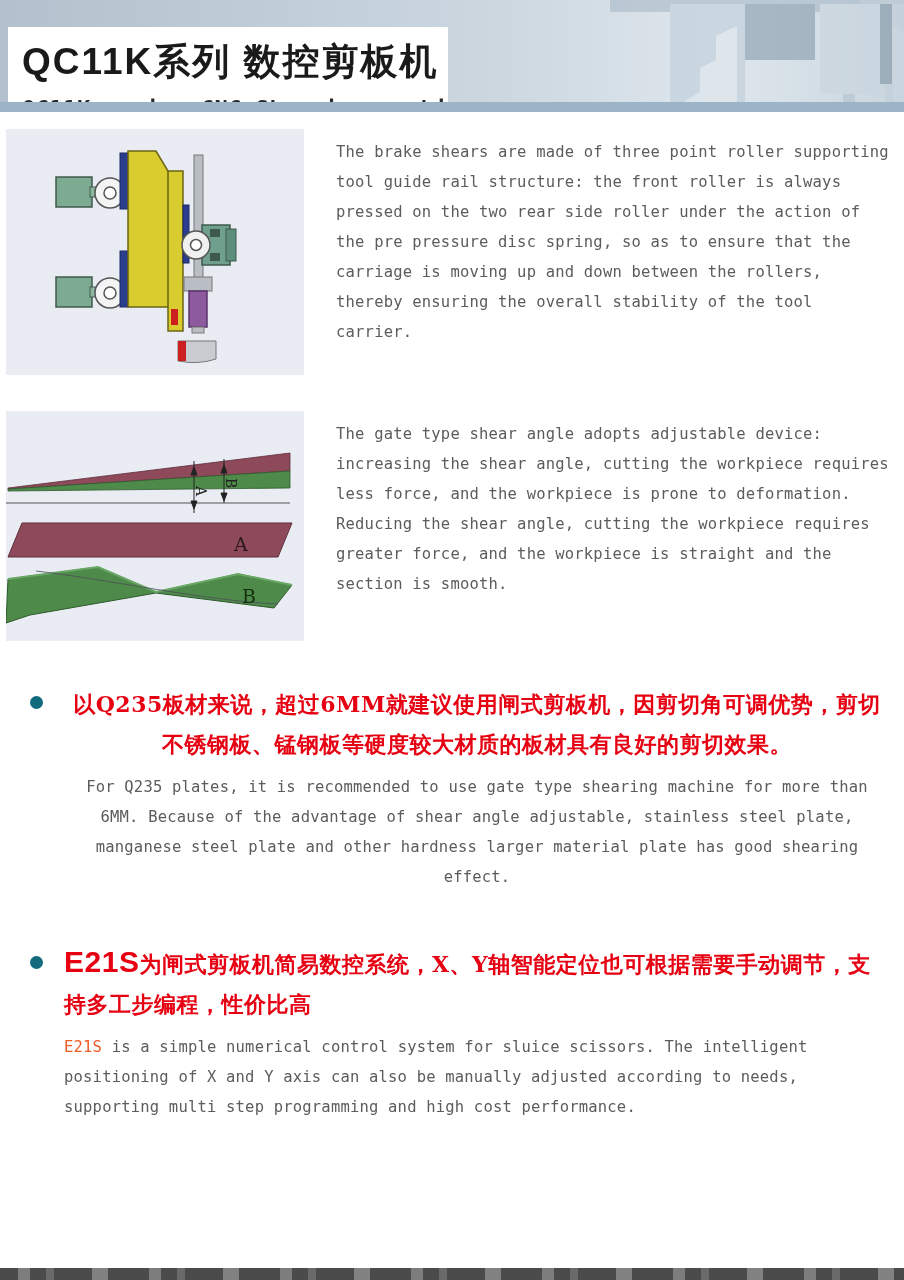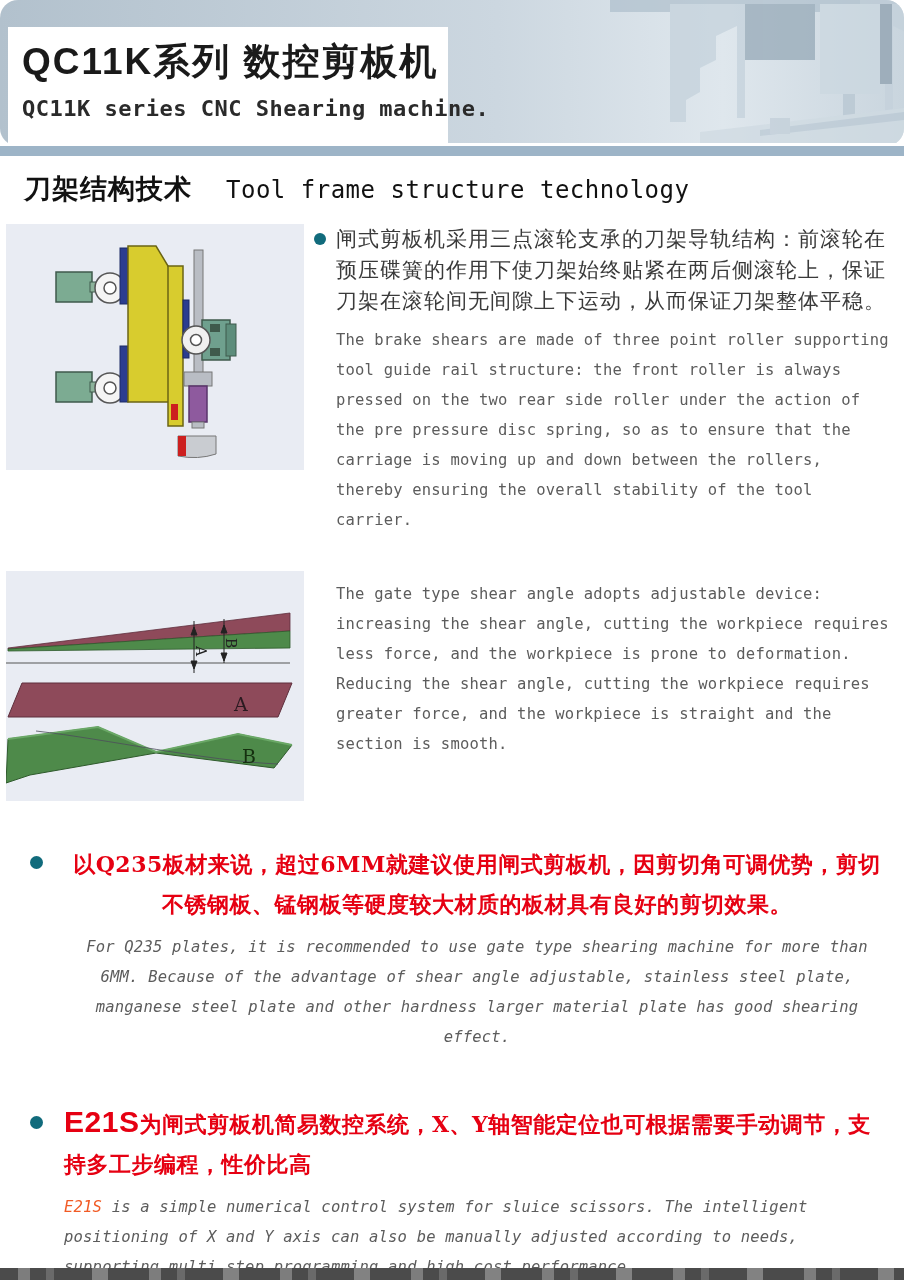--- a/index.html
+++ b/index.html
@@ -1,21 +1,21 @@
 <!DOCTYPE html>
 <html><head>
 <meta charset="utf-8">
 <style>
   * { margin:0; padding:0; box-sizing:border-box; }
   html,body { width:904px; }
   body { font-family:"Liberation Sans", sans-serif; background:#ffffff; }
   .page { position:relative; width:904px; height:1280px; overflow:hidden; background:#ffffff; }
 
   
-  .header { position:relative; width:904px; height:146px; overflow:hidden;border-radius:18px; }
+  .header { position:relative; width:904px; height:102px; overflow:hidden; }
   .header svg.photo { position:absolute; inset:0; display:block; }
   .title-box { position:absolute; left:8px; top:27px; width:440px; height:116px;
                background:#ffffff; padding:10px 0 0 14px; }
   .title-main { font-size:37px; font-weight:bold; color:#1a1a1a; letter-spacing:2px;
                 font-family:"Liberation Sans", sans-serif; white-space:nowrap; }
   .title-sub  { margin-top:9px; font-size:22px; font-weight:bold; color:#2a2a2a;
                 font-family:"DejaVu Sans Mono", monospace; letter-spacing:0.5px; white-space:nowrap; }
   .band { width:904px; height:10px; background:#9db4c7; }
 
   
@@ -41,21 +41,21 @@
   .textcol .en-para { padding-left:22px; }
 
   
   .wide { margin:0 14px 0 30px; }
   .wide3 { margin-top:43px;text-align:center; }
   .wide4 { margin-top:52px; }
   .wide .bullet-para { padding-left:34px; }
   .wide .bullet { top:12px; width:13px; height:13px; }
   .red-cn { font-family:"DejaVu Serif", serif; font-weight:bold; font-size:22px; line-height:40px;
             color:#e60012; letter-spacing:0.5px; }
-  .wide .en-para { margin-left:34px; margin-top:8px;font-style:italic; }
+  .wide .en-para { margin-left:34px; margin-top:8px; }
   .e21s-prefix { font-family:"Liberation Sans", sans-serif; font-weight:bold; font-size:30px;
                  color:#e60012; letter-spacing:0.5px; }
   .en-prefix { color:#f15a24; }
 
   
   .bottom-strip { position:absolute; left:0; bottom:0; width:904px; height:12px; background:#4b4b4b;
       background-image:repeating-linear-gradient(90deg,
         #4b4b4b 0 18px, #7d7d7d 18px 30px, #4b4b4b 30px 46px, #6a6a6a 46px 54px,
         #4b4b4b 54px 92px, #828282 92px 108px, #4b4b4b 108px 131px); }
 </style>
@@ -91,24 +91,20 @@
         <rect x="770" y="118" width="20" height="16" fill="#c0cdd7"></rect>
       </g>
     </svg>
     <div class="title-box">
       <div class="title-main">QC11K系列 数控剪板机</div>
       <div class="title-sub">QC11K series CNC Shearing machine.</div>
     </div>
   </div>
   <div class="band"></div>
 
-  <div class="section-title">
-    <span class="cn">刀架结构技术</span>
-    <span class="en">Tool frame structure technology</span>
-  </div>
 
   <div class="row row1">
     <div class="panel">
       <svg width="298" height="246" viewBox="0 0 298 246">
         <rect x="0" y="0" width="298" height="246" fill="#e9ecf3"></rect>
 
         <rect x="50" y="48" width="36" height="30" fill="#7cab92" stroke="#3f5a4c" stroke-width="1.5"></rect>
         <rect x="50" y="148" width="36" height="30" fill="#7cab92" stroke="#3f5a4c" stroke-width="1.5"></rect>
         <rect x="84" y="58" width="16" height="10" fill="#8db49c" stroke="#3f5a4c"></rect>
         <rect x="84" y="158" width="16" height="10" fill="#8db49c" stroke="#3f5a4c"></rect>
@@ -137,24 +133,20 @@
 
         <rect x="178" y="148" width="28" height="14" fill="#b9bdc4" stroke="#777"></rect>
         <rect x="183" y="162" width="18" height="36" fill="#8e5a9e" stroke="#59356b" stroke-width="1.5"></rect>
         <rect x="186" y="198" width="12" height="6" fill="#b9bdc4" stroke="#777"></rect>
 
         <path d="M172,212 L210,212 L210,230 Q192,236 172,232 Z" fill="#c9ccd1" stroke="#777"></path>
         <rect x="172" y="212" width="8" height="20" fill="#cc1f1f"></rect>
       </svg>
     </div>
     <div class="textcol">
-      <div class="bullet-para">
-        <span class="bullet"></span>
-        <span class="cn-para">闸式剪板机采用三点滚轮支承的刀架导轨结构：前滚轮在预压碟簧的作用下使刀架始终贴紧在两后侧滚轮上，保证刀架在滚轮间无间隙上下运动，从而保证刀架整体平稳。</span>
-      </div>
       <p class="en-para">The brake shears are made of three point roller supporting tool guide rail structure: the front roller is always pressed on the two rear side roller under the action of the pre pressure disc spring, so as to ensure that the carriage is moving up and down between the rollers, thereby ensuring the overall stability of the tool carrier.</p>
     </div>
   </div>
 
   <div class="row row2">
     <div class="panel">
       <svg width="298" height="230" viewBox="0 0 298 230">
         <rect x="0" y="0" width="298" height="230" fill="#e9ecf3"></rect>
 
         <polygon points="2,77 284,42 284,60 2,78" fill="#8e4a5a" stroke="#5e2f3c" stroke-width="0.8"></polygon>

